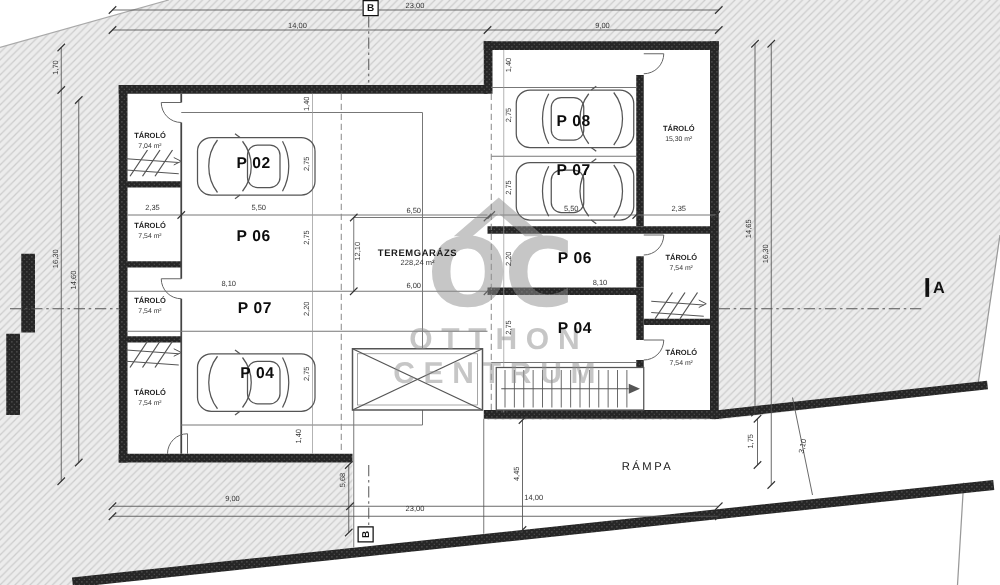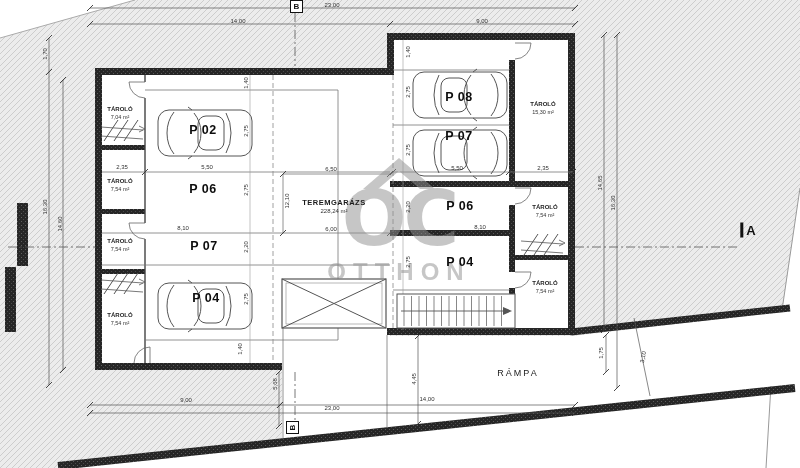--- a/index.html
+++ b/index.html
@@ -186,20 +186,21 @@
     M280,236 L286,230 M387,236 L393,230
     M390,175 L396,169 M506,175 L512,169 M570,175 L576,169"></path>
 </svg>
 
 <div id="watermark">
   <svg width="800" height="468" style="position:absolute;left:0;top:0">
     <polygon points="363,189 399,158 435,189 420,189 399,171 378,189" fill="#8f8f8f"></polygon>
   </svg>
   <div class="wm-oc">OC</div>
   <div class="wm-t" style="left:399px;top:272px">OTTHON</div>
+  <div class="wm-t" style="left:399px;top:299px">CENTRUM</div>
 </div>
 
 <div id="labels">
 
   <div class="secbox" style="left:290px;top:0px">B</div>
   <div class="secbox" style="left:286px;top:421px;transform:rotate(-90deg)">B</div>
   <span class="lbl amark" style="left:748px;top:230px">A</span>
 
   <span class="lbl proom" style="left:206px;top:298px">P 04</span>
   <span class="lbl proom" style="left:204px;top:246px">P 07</span>

